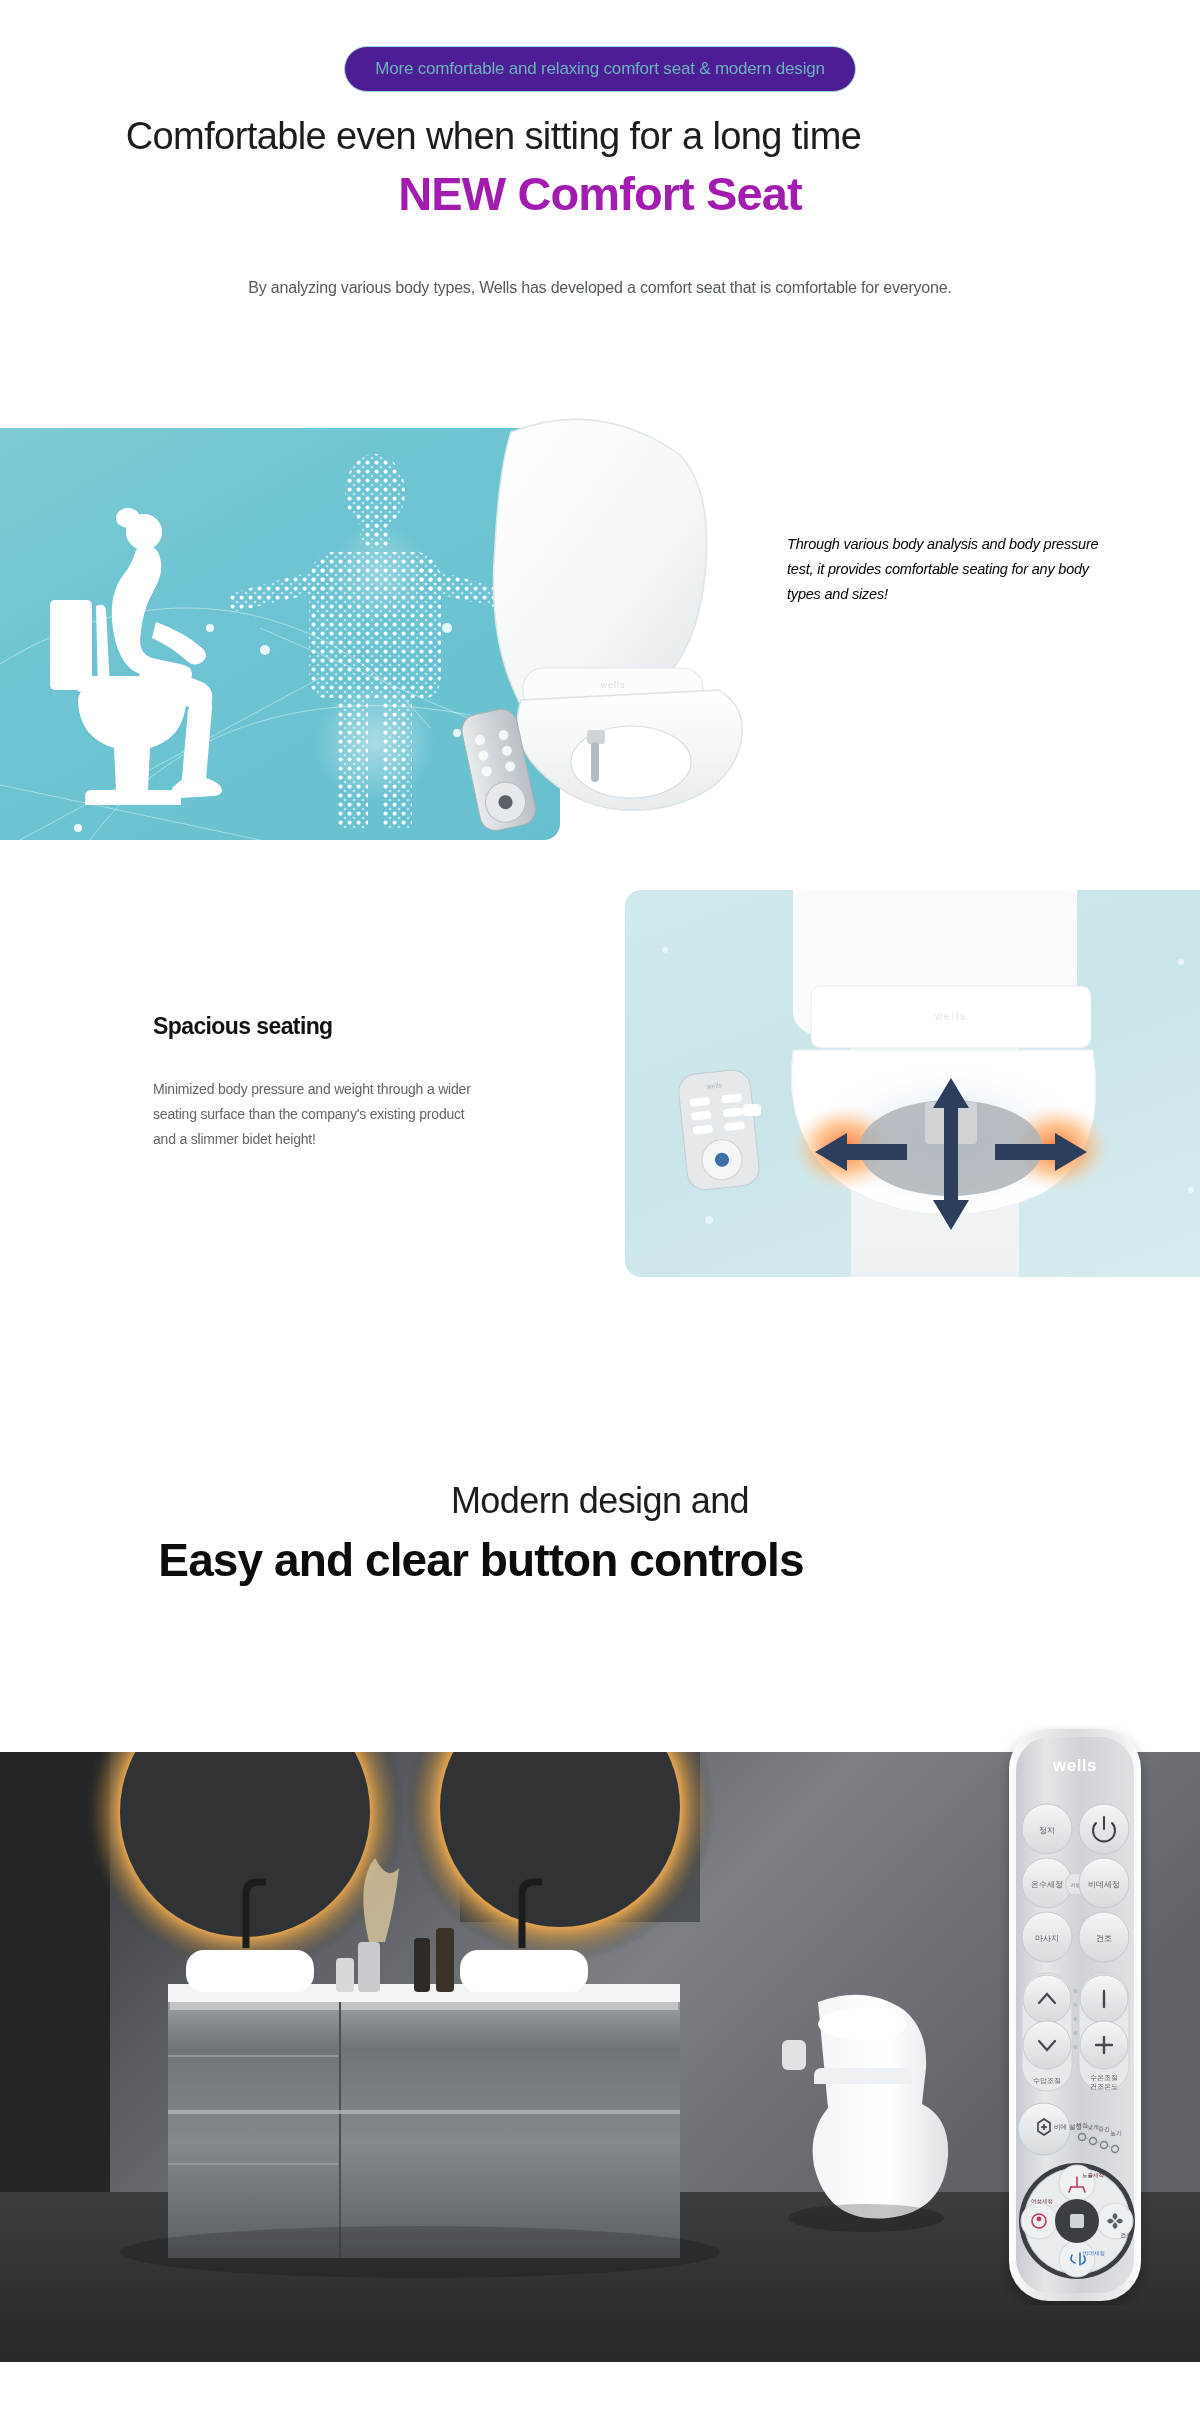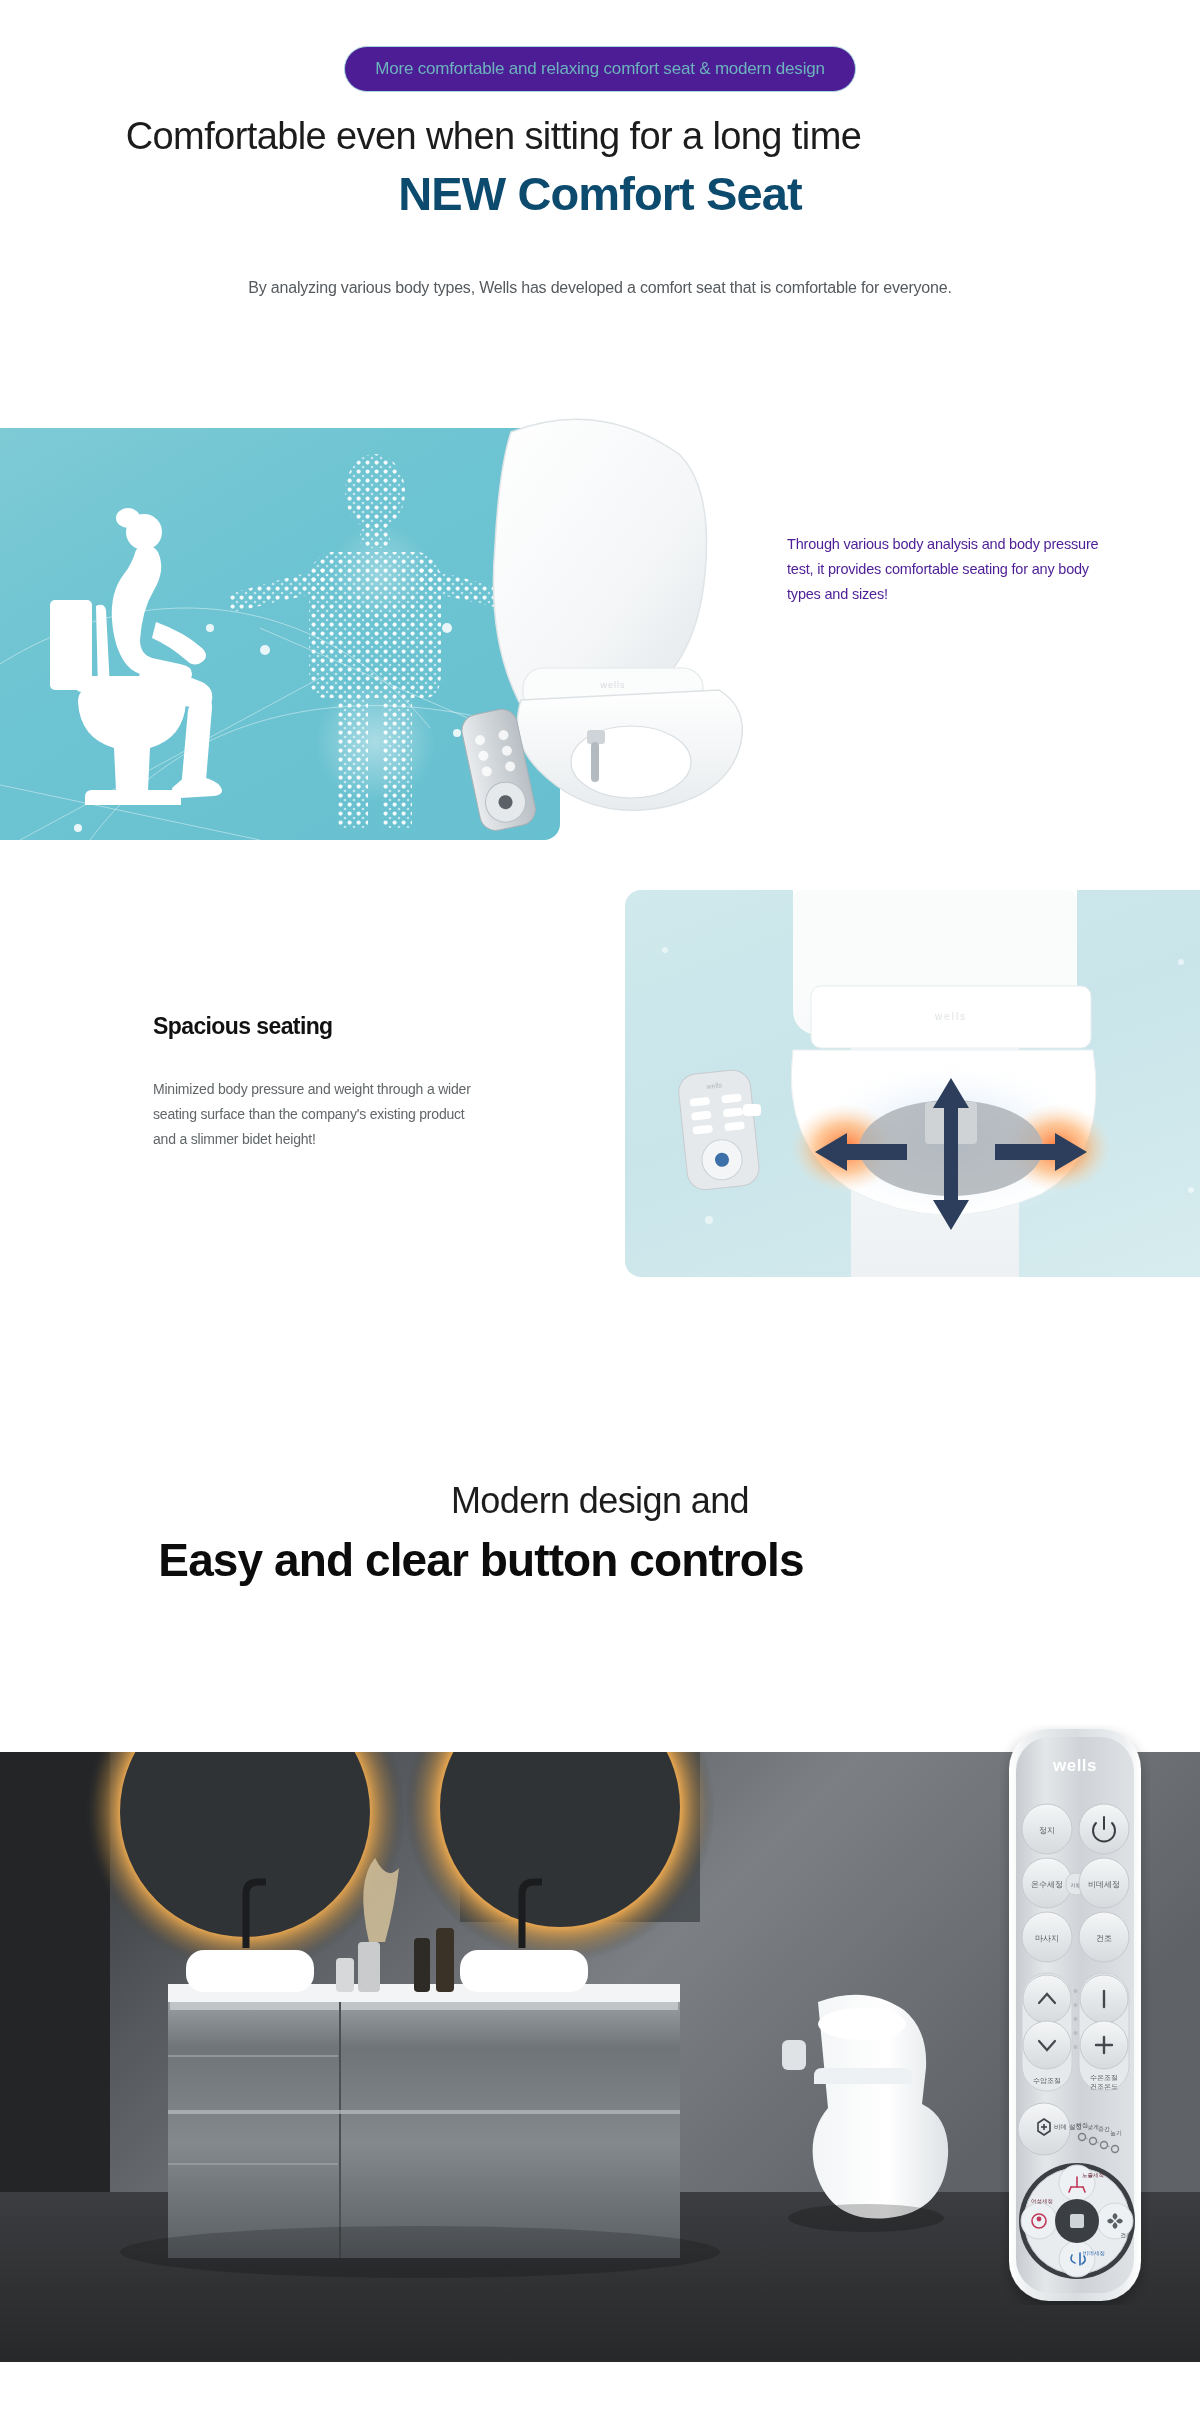--- a/index.html
+++ b/index.html
@@ -41,21 +41,21 @@
     font-weight: 400;
     color: #1c1c1c;
     letter-spacing: -0.6px;
     line-height: 1.25;
   }
   .head-main {
     position: absolute; top: 165px; left: 0; width: 1200px;
     text-align: center;
     font-size: 47px;
     font-weight: 700;
-    color: #0c4a6e;
+    color: #a21caf;
     letter-spacing: -0.9px;
     line-height: 1.25;
   }
   .head-desc {
     position: absolute; top: 272px; left: 0; width: 1200px;
     text-align: center;
     font-size: 16px;
     color: #555a5e;
     line-height: 2.05;
     letter-spacing: -0.2px;
@@ -81,21 +81,21 @@
   }
 
   .txt-a {
     position: absolute; left: 787px; top: 532px; width: 330px;
   }
   .txt-a h3 {
     font-size: 25px; font-weight: 700; color: #111; line-height: 1.34;
     letter-spacing: -0.6px; margin-bottom: 22px;
   }
   .txt-a p {
-    font-size: 14.5px; color: #4c1d95; line-height: 1.72; letter-spacing: -0.2px;
+    font-size: 14.5px; color: #000000; line-height: 1.72; letter-spacing: -0.2px; font-style: italic;
   }
 
   
   .panel-b {
     position: absolute;
     left: 625px; top: 890px;
     width: 615px; height: 387px;
     border-radius: 16px;
     overflow: hidden;
     background: linear-gradient(160deg, #cfe9ec 0%, #c9e5ea 45%, #d7ecef 100%);

